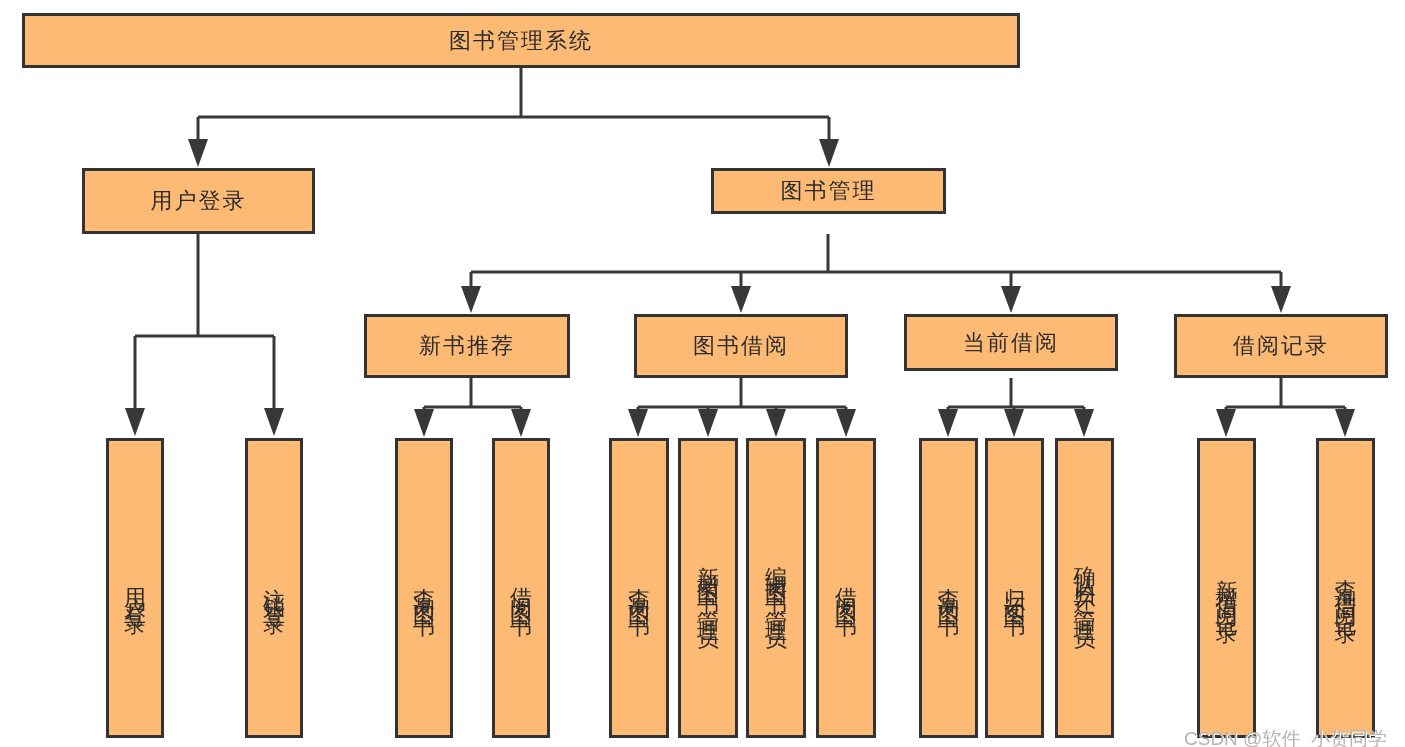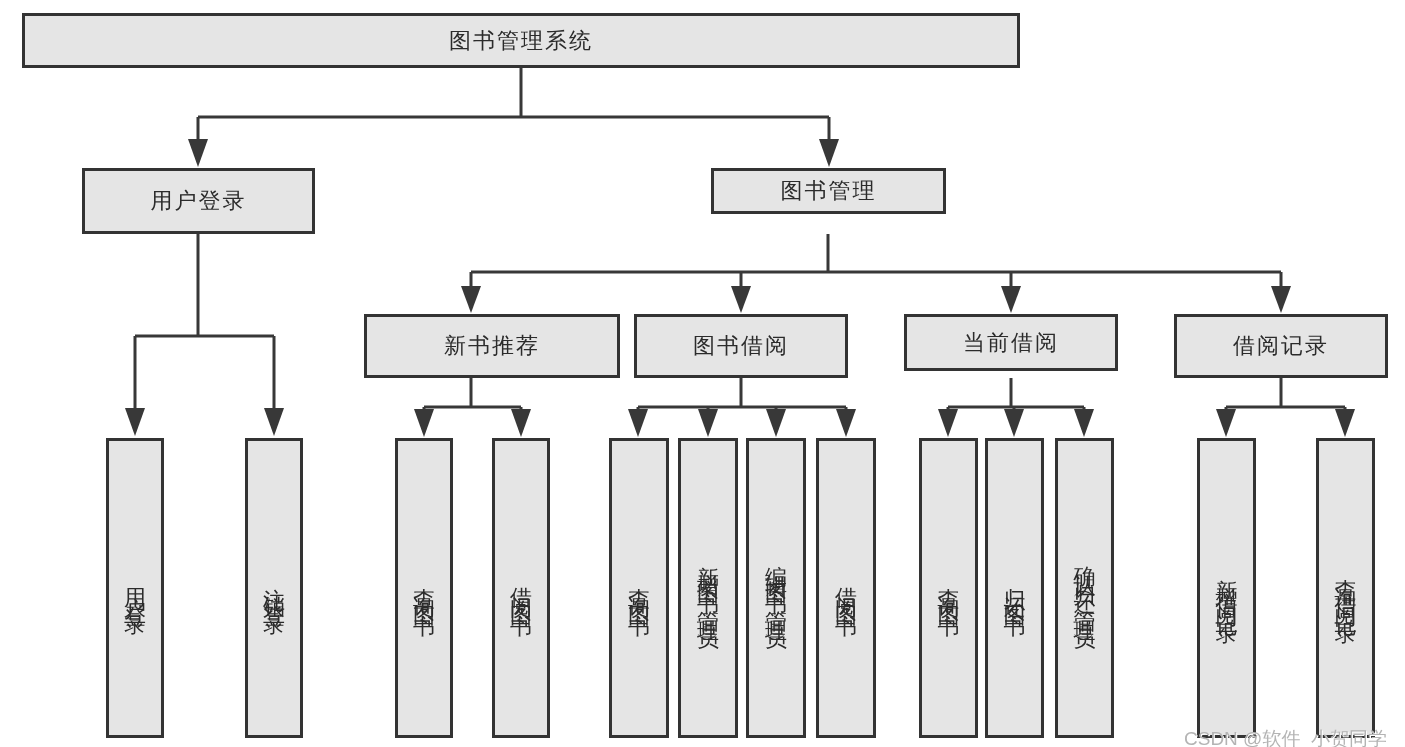--- a/index.html
+++ b/index.html
@@ -7,21 +7,21 @@
     position:relative;
     width:1405px;height:747px;
     background:#ffffff;
     overflow:hidden;
     font-family:"Liberation Sans","DejaVu Sans",sans-serif;
   }
   .wires{position:absolute;left:0;top:0;z-index:0;}
   .node{
     position:absolute;
     box-sizing:border-box;
-    background:#e5e5e5;
+    background:#fdba74;
     border:3px solid #333333;
     display:flex;align-items:center;justify-content:center;
     z-index:1;
     color:#2b2b2b;
   }
   .h-node span{
     font-size:22px;
     letter-spacing:2px;
     white-space:nowrap;
   }
@@ -92,21 +92,21 @@
     <span>图书管理系统</span>
   </div>
 
   <div class="node h-node" style="left:82px;top:168px;width:233px;height:66px">
     <span>用户登录</span>
   </div>
   <div class="node h-node" style="left:711px;top:168px;width:235px;height:46px">
     <span>图书管理</span>
   </div>
 
-  <div class="node h-node" style="left:364px;top:314px;width:256px;height:64px">
+  <div class="node h-node" style="left:364px;top:314px;width:206px;height:64px">
     <span>新书推荐</span>
   </div>
   <div class="node h-node" style="left:634px;top:314px;width:214px;height:64px">
     <span>图书借阅</span>
   </div>
   <div class="node h-node" style="left:904px;top:314px;width:214px;height:57px">
     <span>当前借阅</span>
   </div>
   <div class="node h-node" style="left:1174px;top:314px;width:214px;height:64px">
     <span>借阅记录</span>

